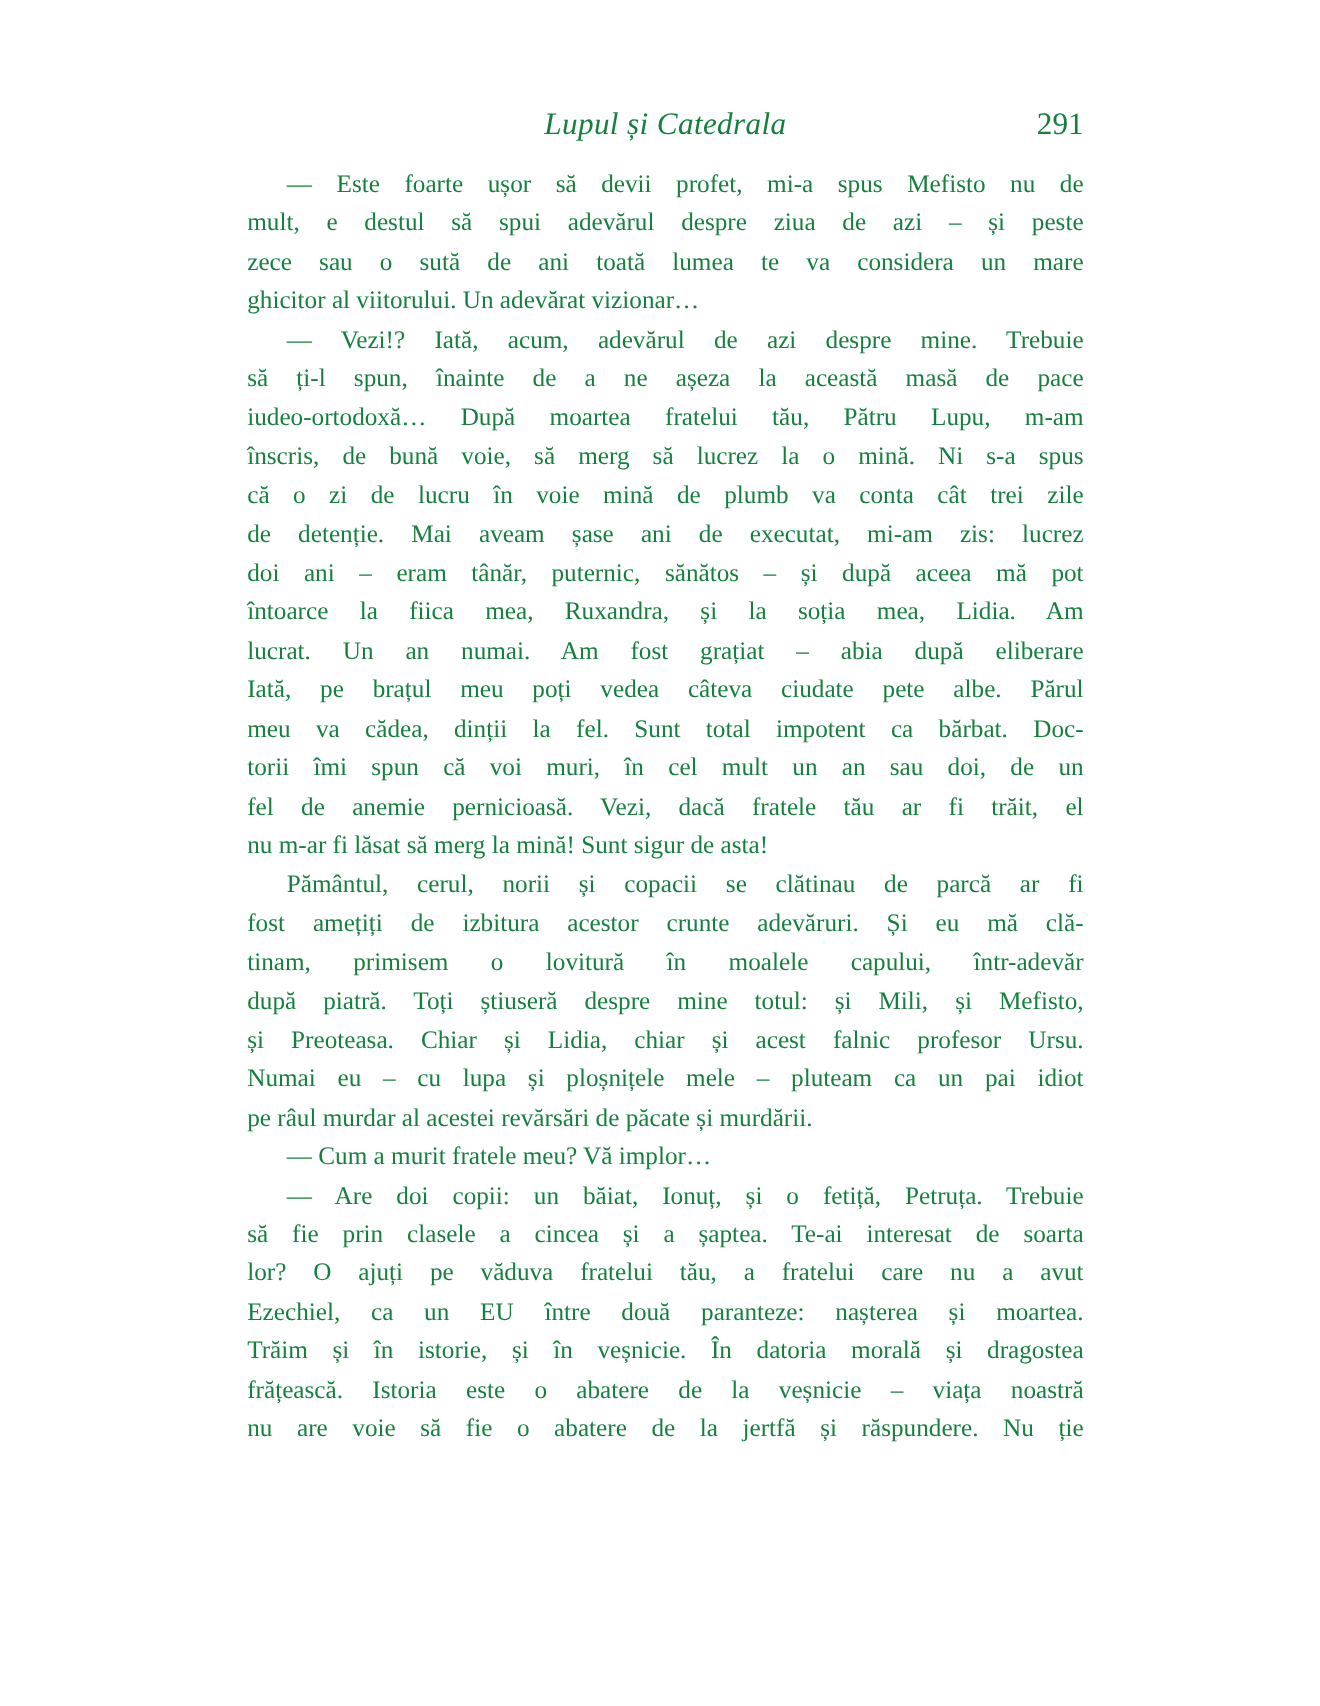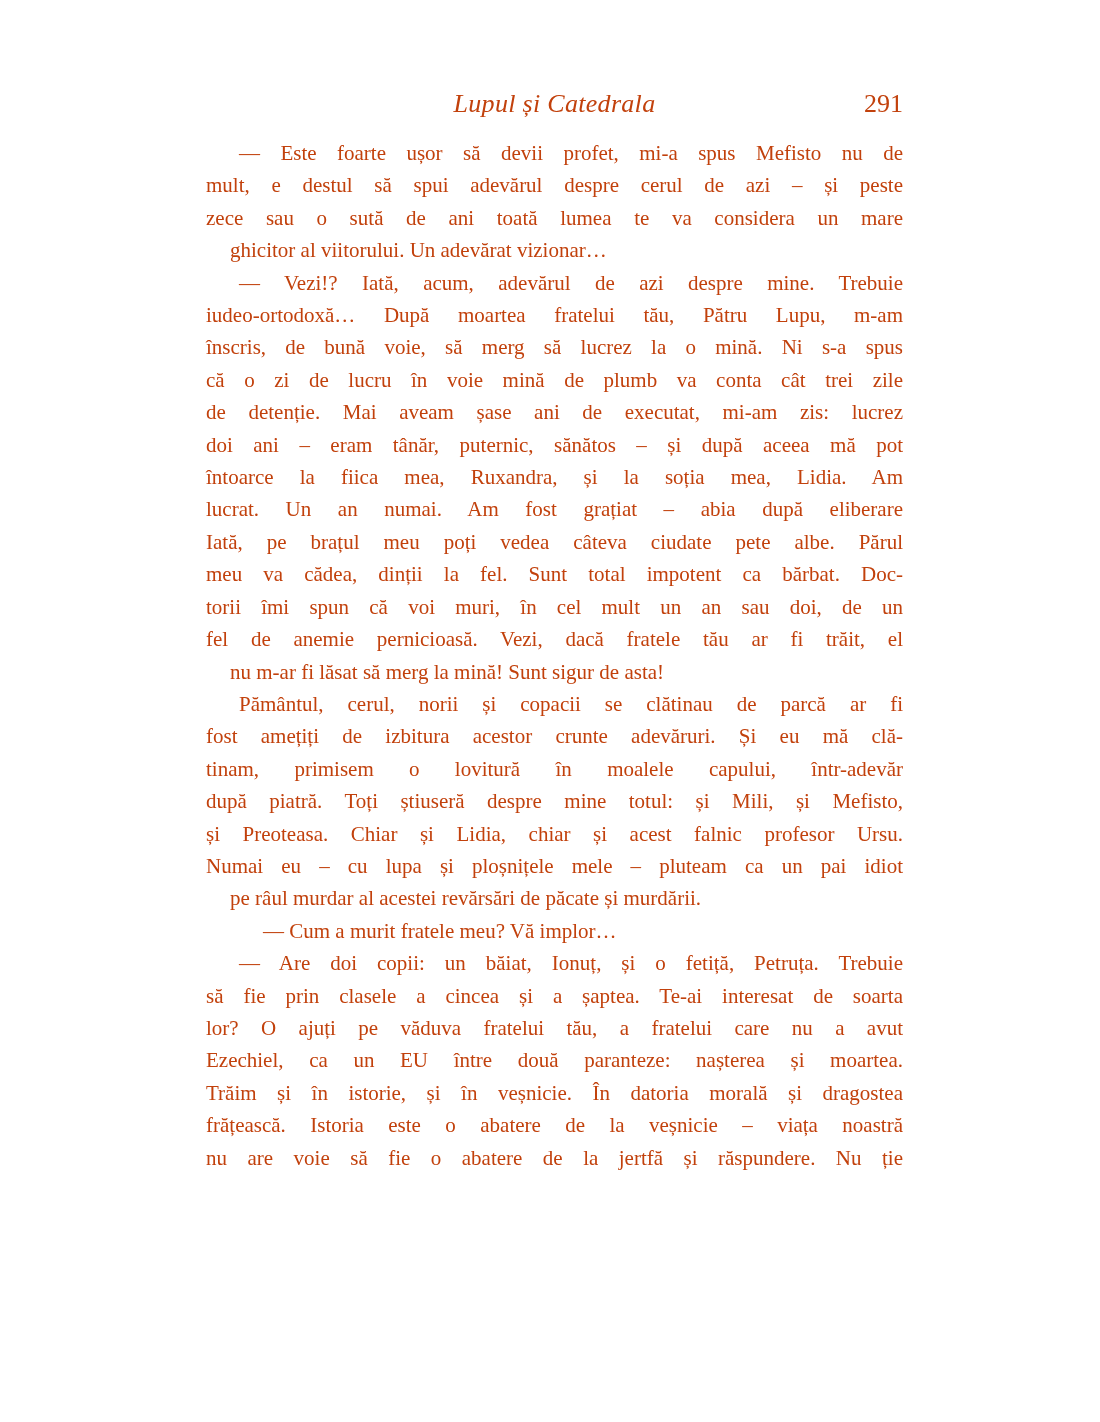--- a/index.html
+++ b/index.html
@@ -5,21 +5,21 @@
   html, body {
     margin: 0;
     padding: 0;
     background: #ffffff;
   }
   .page {
     position: relative;
     width: 1100px;
     height: 1422px;
     background: #ffffff;
-    color: #c2410c;
+    color: #15803d;
     font-family: "Liberation Serif", "DejaVu Serif", serif;
     overflow: hidden;
   }
   .text-block {
     position: absolute;
     left: 206px;
     top: 88px;
     width: 697px;
   }
   .running-head {
@@ -49,45 +49,45 @@
   .line {
     font-size: 21px;
     line-height: 32.4px;
     text-align: justify;
     text-align-last: justify;
     text-justify: inter-word;
     white-space: normal;
   }
   .line.noj {
     text-align-last: left;
-    margin-left: 24px;
   }
   .line.first {
     text-indent: 33px;
   }
   .it { font-style: italic; }
 </style>
 </head>
 <body>
 
 <div class="page">
   <div class="text-block">
     <div class="running-head">
       <div class="rh-title">Lupul și Catedrala</div>
       <div class="rh-page">291</div>
     </div>
     <div class="page-body">
         <div class="para">
           <div class="line first"><span>— Este foarte ușor să devii profet, mi-a spus Mefisto nu de</span></div>
-          <div class="line"><span>mult, e destul să spui adevărul despre cerul de azi – și peste</span></div>
+          <div class="line"><span>mult, e destul să spui adevărul despre ziua de azi – și peste</span></div>
           <div class="line"><span>zece sau o sută de ani toată lumea te va considera un mare</span></div>
           <div class="line noj"><span>ghicitor al viitorului. Un adevărat vizionar…</span></div>
         </div>
         <div class="para">
           <div class="line first"><span>— Vezi!? Iată, acum, adevărul de azi despre mine. Trebuie</span></div>
+          <div class="line"><span>să ți-l spun, înainte de a ne așeza la această masă de pace</span></div>
           <div class="line"><span>iudeo-ortodoxă… După moartea fratelui tău, Pătru Lupu, m-am</span></div>
           <div class="line"><span>înscris, de bună voie, să merg să lucrez la o mină. Ni s-a spus</span></div>
           <div class="line"><span>că o zi de lucru în voie mină de plumb va conta cât trei zile</span></div>
           <div class="line"><span>de detenție. Mai aveam șase ani de executat, mi-am zis: lucrez</span></div>
           <div class="line"><span>doi ani – eram tânăr, puternic, sănătos – și după aceea mă pot</span></div>
           <div class="line"><span>întoarce la fiica mea, Ruxandra, și la soția mea, Lidia. Am</span></div>
           <div class="line"><span>lucrat. Un an numai. Am fost grațiat – abia după eliberare</span></div>
           <div class="line"><span>Iată, pe brațul meu poți vedea câteva ciudate pete albe. Părul</span></div>
           <div class="line"><span>meu va cădea, dinții la fel. Sunt total impotent ca bărbat. Doc-</span></div>
           <div class="line"><span>torii îmi spun că voi muri, în cel mult un an sau doi, de un</span></div>

